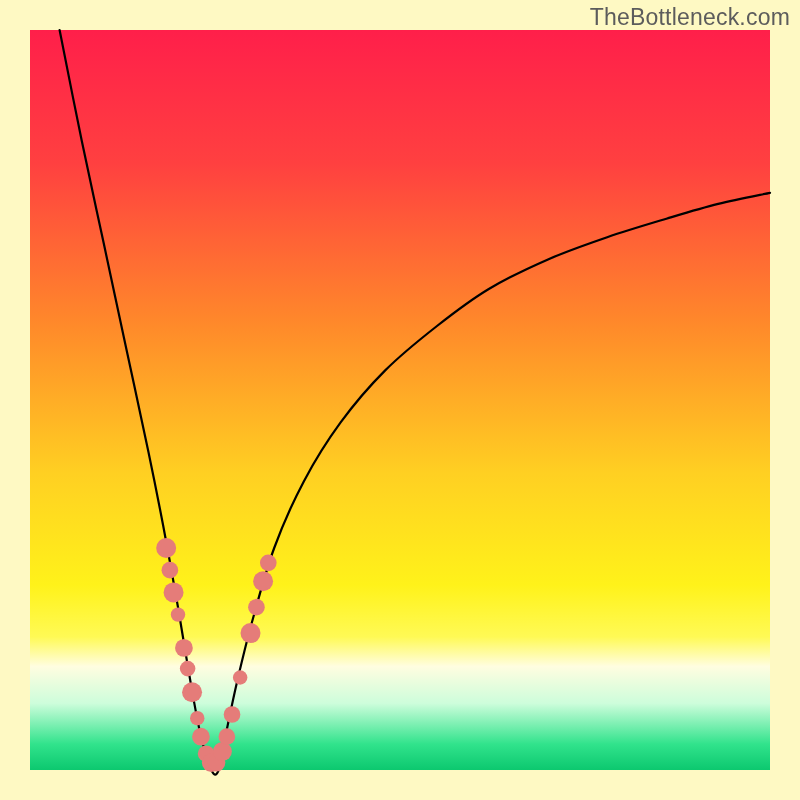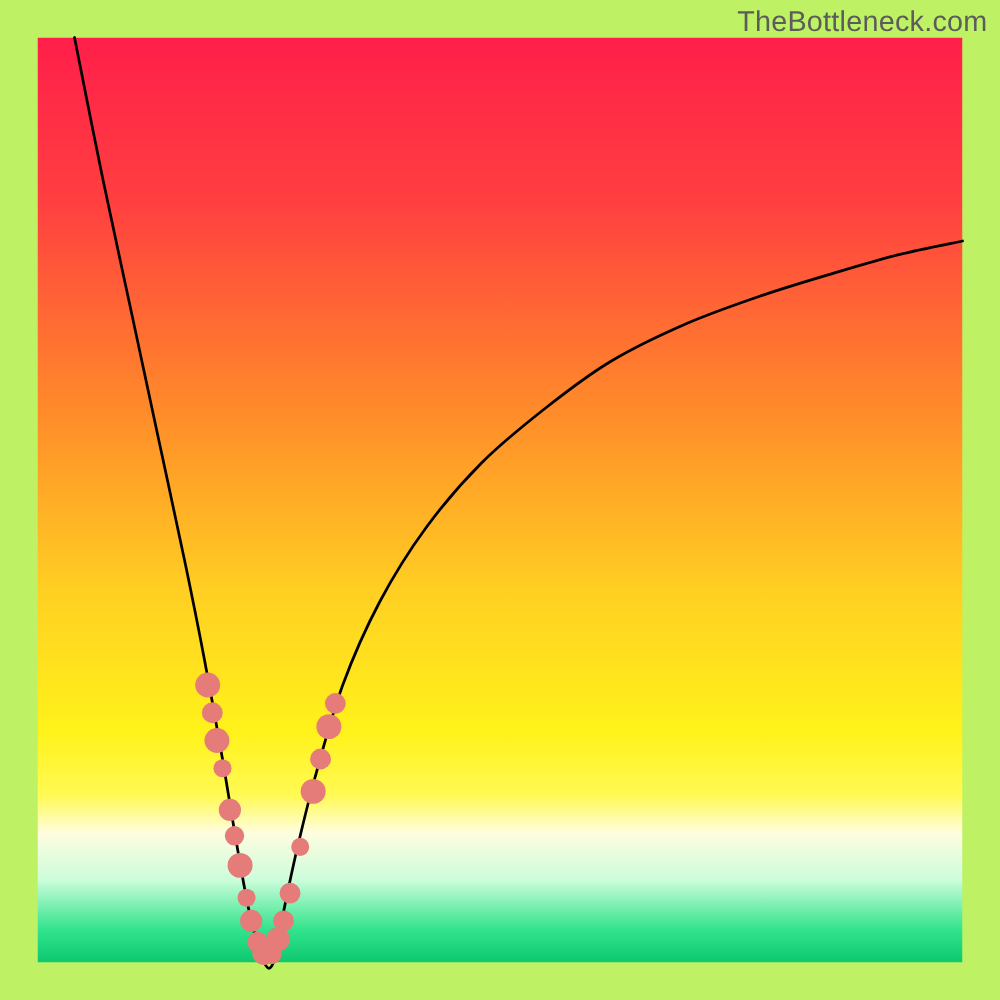--- a/index.html
+++ b/index.html
@@ -10,21 +10,21 @@
     overflow: hidden;
     background: #000;
     font-family: Arial, Helvetica, sans-serif;
   }
   .frame {
     position: absolute;
     top: 0;
     left: 0;
     width: 800px;
     height: 800px;
-    background: #bef264;
+    background: #fef9c3;
   }
   .plot-area {
     position: absolute;
     top: 30px;
     left: 30px;
     width: 740px;
     height: 740px;
     
   }
   svg.curve-layer {

